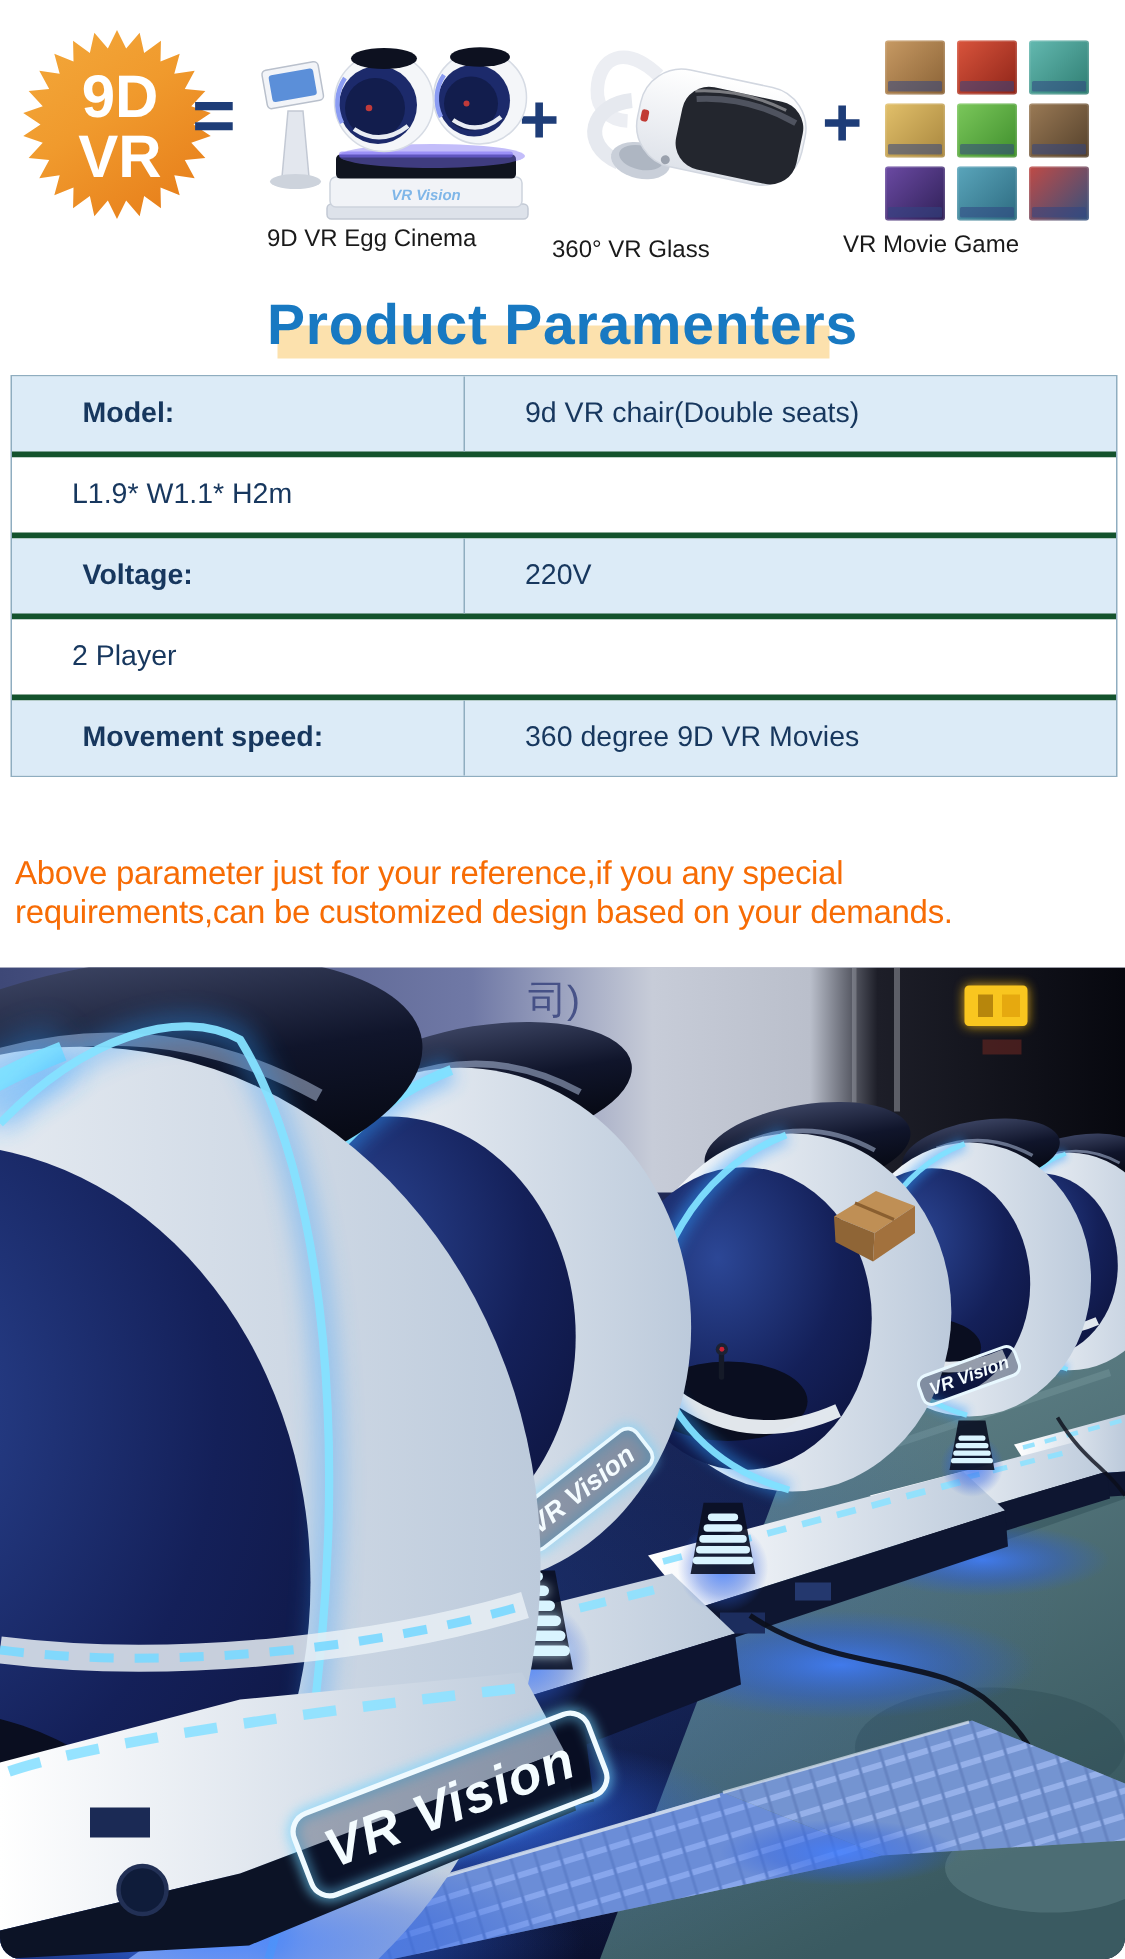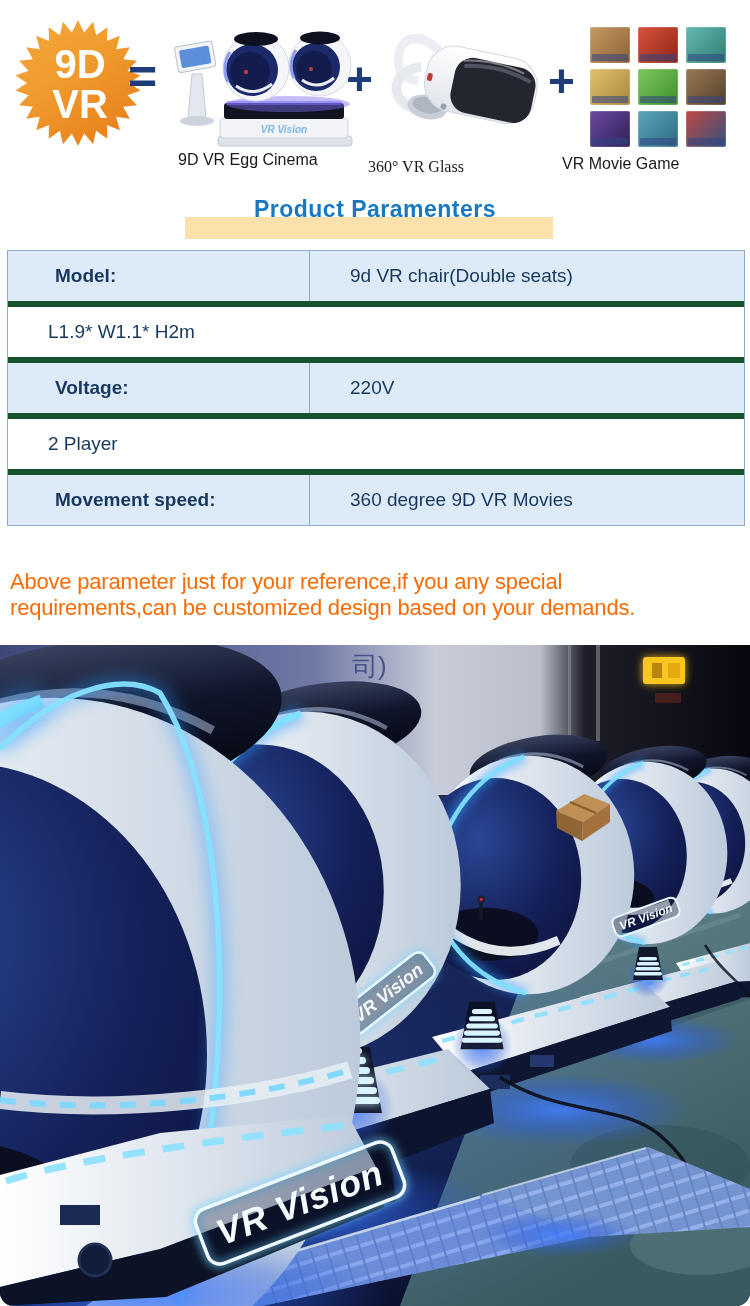--- a/index.html
+++ b/index.html
@@ -13,29 +13,29 @@
   #op-p2{left:548px;top:58px;font-size:46px;}
   .mini-egg{position:absolute;left:168px;top:12px;}
   .mini-glass{position:absolute;left:388px;top:28px;}
   .games{position:absolute;left:590px;top:27px;width:136px;
          display:grid;grid-template-columns:repeat(3,40px);grid-auto-rows:36px;gap:6px 8px;}
   .tile{position:relative;border-radius:2px;box-shadow:inset 0 0 0 1px rgba(255,255,255,.15);}
   .tile-cap{position:absolute;left:2px;right:2px;bottom:2px;height:7px;
             background:rgba(50,70,130,.55);border-radius:1px;}
   .cap{position:absolute;font-size:16px;color:#1a1a1a;text-align:left;white-space:nowrap;}
   #cap1{left:178px;top:151px;width:184px;}
-  #cap2{left:368px;top:158px;width:168px;font-family:Liberation Serif, serif;}
+  #cap2{left:368px;top:158px;width:168px;}
   #cap3{left:562px;top:155px;width:166px;}
   
   .h-bar{position:absolute;left:185px;top:217px;width:368px;height:22px;background:#fce1ad;}
   .h-text{position:absolute;left:0;top:196px;width:750px;text-align:center;
-          font-size:23px;font-weight:bold;color:#1879c2;letter-spacing:.5px;}
+          font-size:38px;font-weight:bold;color:#1879c2;letter-spacing:.5px;}
   
   .spec{position:absolute;left:7px;top:250px;width:736px;border:1px solid #8fadc0;}
-  .trow{display:flex;height:50px;border-bottom:6px solid #14532d;background:#ffffff;}
+  .trow{display:flex;height:50px;border-bottom:4px solid #14532d;background:#ffffff;}
   .trow:last-child{border-bottom:none;}
   .trow:nth-child(odd){background:#dcebf7;}
   .tlabel{width:302px;border-right:1px solid #8fadc0;display:flex;align-items:center;
           padding-left:47px;box-sizing:border-box;font-weight:bold;font-size:19px;color:#17375e;}
   .tvalue{flex:1;display:flex;align-items:center;padding-left:40px;box-sizing:border-box;
           font-size:19px;color:#17375e;}
   
   .note{position:absolute;left:10px;top:569px;width:690px;font-size:22px;font-weight:normal;
         color:#f76c05;line-height:26px;letter-spacing:-0.2px;}
   

